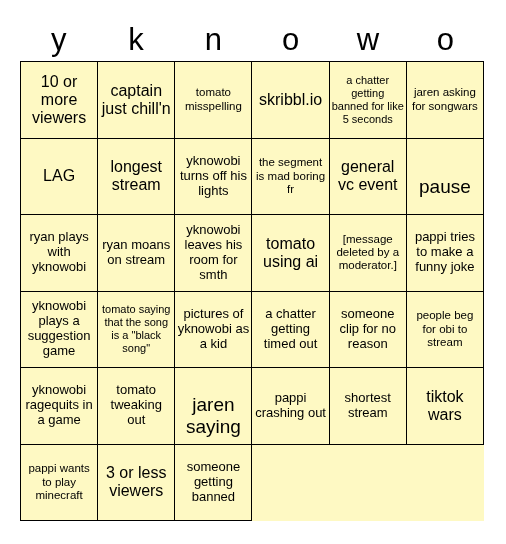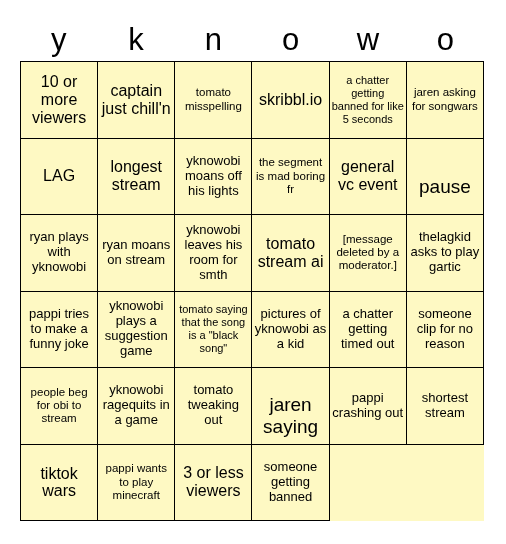--- a/index.html
+++ b/index.html
@@ -112,50 +112,47 @@
       <div class="cell">
         <span class="cell-text fs-sm">jaren asking for songwars</span>
       </div>
       <div class="cell">
         <span class="cell-text fs-xxl">LAG</span>
       </div>
       <div class="cell">
         <span class="cell-text fs-lg">longest stream</span>
       </div>
       <div class="cell">
-        <span class="cell-text fs-md">yknowobi moans off his lights</span>
+        <span class="cell-text fs-md">yknowobi turns off his lights</span>
       </div>
       <div class="cell">
         <span class="cell-text fs-sm">the segment is mad boring fr</span>
       </div>
       <div class="cell">
         <span class="cell-text fs-lg">general vc event</span>
       </div>
       <div class="cell">
         <span class="cell-text fs-xl">pause</span>
       </div>
       <div class="cell">
         <span class="cell-text fs-md">ryan plays with yknowobi</span>
       </div>
       <div class="cell">
         <span class="cell-text fs-md">ryan moans on stream</span>
       </div>
       <div class="cell">
         <span class="cell-text fs-md">yknowobi leaves his room for smth</span>
       </div>
       <div class="cell">
-        <span class="cell-text fs-lg">tomato stream ai</span>
+        <span class="cell-text fs-lg">tomato using ai</span>
       </div>
       <div class="cell">
         <span class="cell-text fs-sm">[message deleted by a moderator.]</span>
       </div>
       <div class="cell">
-        <span class="cell-text fs-md">thelagkid asks to play gartic</span>
-      </div>
-      <div class="cell">
         <span class="cell-text fs-md">pappi tries to make a funny joke</span>
       </div>
       <div class="cell">
         <span class="cell-text fs-md">yknowobi plays a suggestion game</span>
       </div>
       <div class="cell">
         <span class="cell-text fs-xs">tomato saying that the song is a "black song"</span>
       </div>
       <div class="cell">
         <span class="cell-text fs-md">pictures of yknowobi as a kid</span>

